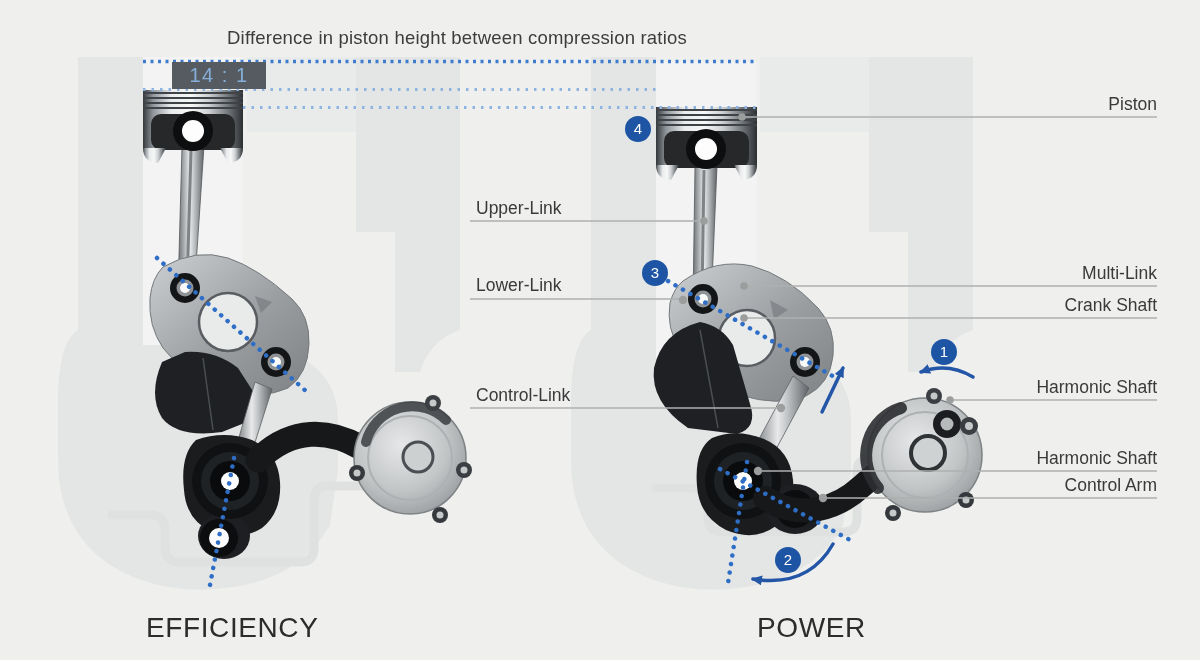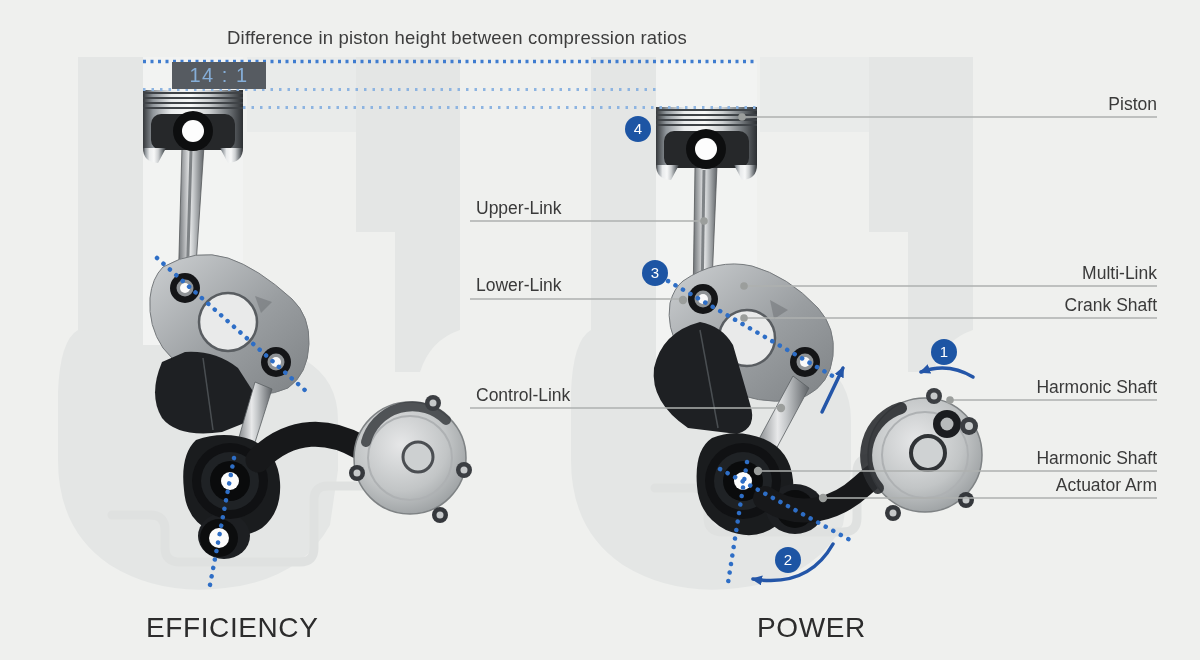--- a/index.html
+++ b/index.html
@@ -270,21 +270,21 @@
 
 <div class="overlay lbl lbl-l" style="top:198px">Upper-Link</div>
 <div class="overlay lbl lbl-l" style="top:275px">Lower-Link</div>
 <div class="overlay lbl lbl-l" style="top:385px">Control-Link</div>
 
 <div class="overlay lbl lbl-r" style="top:94px">Piston</div>
 <div class="overlay lbl lbl-r" style="top:263px">Multi-Link</div>
 <div class="overlay lbl lbl-r" style="top:295px">Crank Shaft</div>
 <div class="overlay lbl lbl-r" style="top:377px">Harmonic Shaft</div>
 <div class="overlay lbl lbl-r" style="top:448px">Harmonic Shaft</div>
-<div class="overlay lbl lbl-r" style="top:475px">Actuator Arm</div>
+<div class="overlay lbl lbl-r" style="top:475px">Control Arm</div>
 
 <div class="overlay step" style="left:931px;top:339px">1</div>
 <div class="overlay step" style="left:775px;top:547px">2</div>
 <div class="overlay step" style="left:642px;top:260px">3</div>
 <div class="overlay step" style="left:625px;top:116px">4</div>
 
 <div class="overlay caption" style="left:146px;top:612px">EFFICIENCY</div>
 <div class="overlay caption" style="left:757px;top:612px">POWER</div>
 
 </div>

